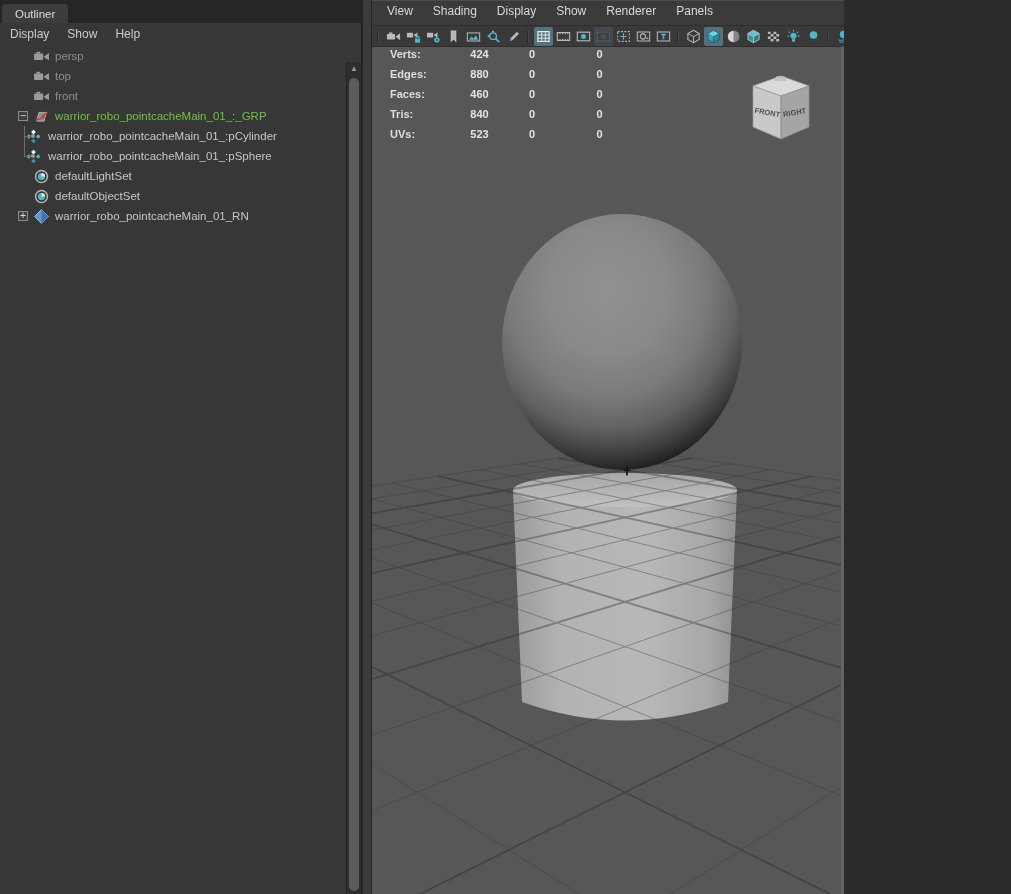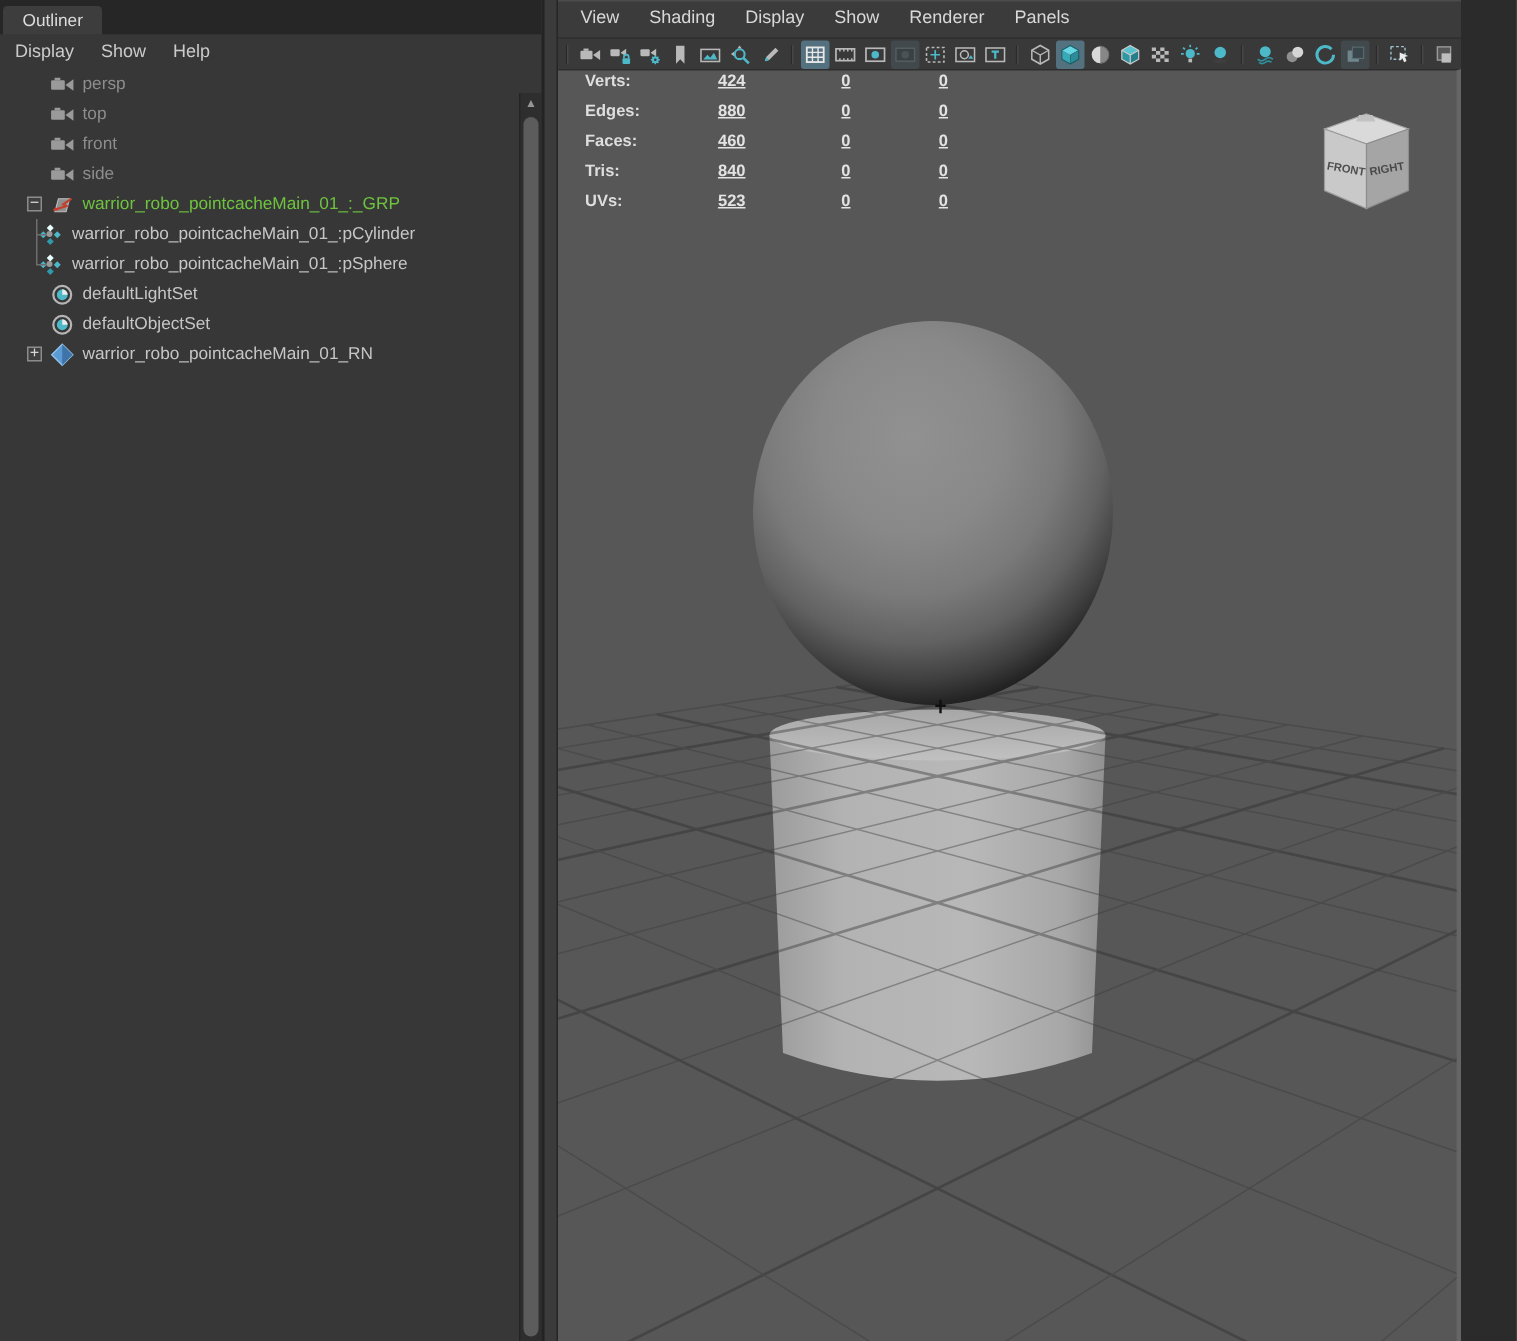--- a/index.html
+++ b/index.html
@@ -1,17 +1,17 @@
 <!DOCTYPE html>
 <html><head>
 <meta charset="utf-8">
 <style>
   * { margin:0; padding:0; box-sizing:border-box; }
   body { background:#2b2b2b; font-family:"Liberation Sans","DejaVu Sans",sans-serif; -webkit-user-select:none; user-select:none; }
-  #app { position:relative; width:974px; height:894px; overflow:hidden; background:#373737; }
+  #app { position:relative; width:844px; height:894px; overflow:hidden; background:#373737; }
 
   
   #outliner { position:absolute; left:0; top:0; width:361px; height:894px; background:#373737; }
   .tabstrip { height:23px; background:#262626; display:flex; align-items:flex-end; }
   .tab { margin-left:2px; padding:4px 13px 3px; background:#3d3d3d; color:#dcdcdc; font-size:11.5px; border-radius:3px 3px 0 0; }
   .ol-menubar { height:21px; background:#373737; display:flex; align-items:center; padding-left:1px; }
   .menu-item { padding:2px 9px; font-size:12px; color:#cbcbcb; cursor:default; }
   .searchrow { height:27px; display:flex; align-items:center; padding:0 1px 0 3px; }
   .filter-ic { width:19px; height:18px; color:#8f8f8f; display:flex; align-items:center; justify-content:center; flex:none; }
   .filter-ic svg { width:15px; height:15px; }
@@ -52,21 +52,21 @@
   .tb-btn.active { background:#54717f; color:#e8e8e8; }
   .tb-btn.dim { background:#41494d; color:#6f6f6f; }
   .tb-sep { width:2px; height:13px; flex:none; margin:0 4px; background:#474747; border-left:1px solid #2a2a2a; border-radius:1px; }
   .canvas { position:absolute; left:0; top:46px; right:0; bottom:0; background:#575757; border-right:3px solid #656565; border-top:1px solid #2e2e2e; overflow:hidden; }
   #scene { position:absolute; left:0; top:0; }
   
   .hud { position:absolute; left:0; top:-3px; }
   .hud-row { display:grid; grid-template-columns:72px 35px 70px 65px; height:20px; line-height:20px; padding-left:18px; }
   .hud-row span { font-size:11px; font-weight:bold; color:#e3e3e3; }
   .hud-row .hl { text-align:left; color:#dedede; }
-  .hud-row .hv { text-align:right;text-decoration:underline; }
+  .hud-row .hv { text-align:center; }
   
   .viewcube { position:absolute; right:25px; top:26px; }
 </style>
 </head>
 <body>
 
 <svg width="0" height="0" style="position:absolute" aria-hidden="true">
   <defs>
     <symbol id="sym-cam" viewBox="0 0 16 16">
         <rect x="3.2" y="3.6" width="3.6" height="1.6" fill="currentColor"></rect>
@@ -250,26 +250,20 @@
           <span class="nicon"><svg>
               <use href="#sym-cam"></use>
             </svg></span>
           <span class="lbl">top</span>
         </div>
         <div class="trow d1 muted">
           <span class="nicon"><svg>
               <use href="#sym-cam"></use>
             </svg></span>
           <span class="lbl">front</span>
-        </div>
-        <div class="trow d1 muted">
-          <span class="nicon"><svg>
-              <use href="#sym-cam"></use>
-            </svg></span>
-          <span class="lbl">side</span>
         </div>
         <div class="trow d1 green">
           <span class="nicon"><svg>
               <use href="#sym-transform"></use>
             </svg></span>
           <span class="lbl">warrior_robo_pointcacheMain_01_:_GRP</span>
           <span class="expander">−</span>
         </div>
         <div class="trow d2">
           <span class="nicon"><svg>

